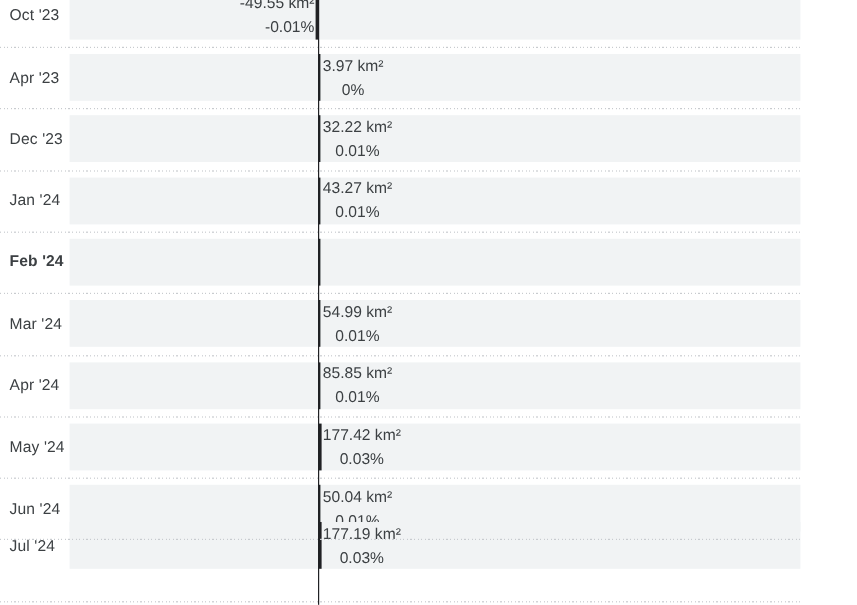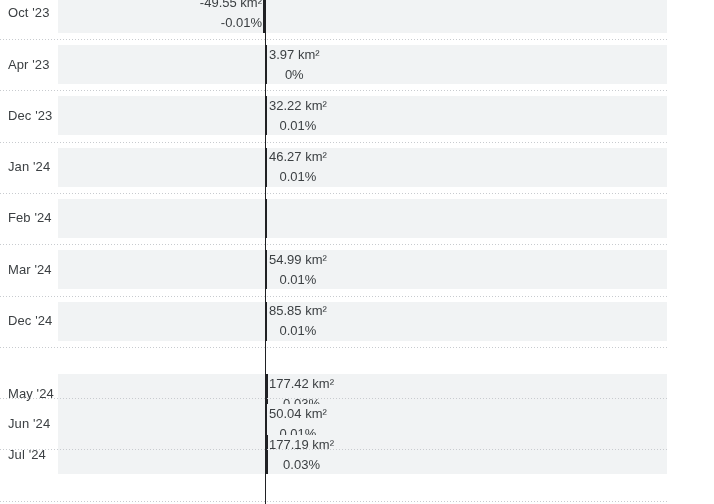--- a/index.html
+++ b/index.html
@@ -133,48 +133,48 @@
         <div class="row-values pos">
           <span class="val-area">32.22 km²</span>
           <span class="val-pct">0.01%</span>
         </div>
       </div>
       <div class="row" style="top: 147.6px; height: 39px;">
         <div class="row-band"></div>
         <div class="row-label">Jan '24</div>
         <div class="bar" style="top: 0px; height: 39px; width: 2px; left: 265px;"></div>
         <div class="row-values pos">
-          <span class="val-area">46.27 km²</span>
-          <span class="val-pct">0.01%</span>
-        </div>
-      </div>
-      <div class="row" style="top: 198.9px; height: 39px;">
+          <span class="val-area">43.27 km²</span>
+          <span class="val-pct">0.01%</span>
+        </div>
+      </div>
+      <div class="row" style="top: 198.9px; height: 39px; font-weight: bold;">
         <div class="row-band"></div>
         <div class="row-label">Feb '24</div>
         <div class="bar" style="top: 0px; height: 39px; width: 2.34515px; left: 265px;"></div>
       </div>
       <div class="row" style="top: 250.2px; height: 39px; padding-left: 10px;">
         <div class="row-band"></div>
         <div class="row-label">Mar '24</div>
         <div class="bar" style="top: 0px; height: 39px; width: 2px; left: 265px;"></div>
         <div class="row-values pos">
           <span class="val-area">54.99 km²</span>
           <span class="val-pct">0.01%</span>
         </div>
       </div>
       <div class="row" style="top: 301.5px; height: 39px;">
         <div class="row-band"></div>
-        <div class="row-label">Dec '24</div>
+        <div class="row-label">Apr '24</div>
         <div class="bar" style="top: 0px; height: 39px; width: 2px; left: 265px;"></div>
         <div class="row-values pos">
           <span class="val-area">85.85 km²</span>
           <span class="val-pct">0.01%</span>
         </div>
       </div>
-      <div class="row" style="top: 374px; height: 39px;">
+      <div class="row" style="top: 353px; height: 39px;">
         <div class="row-band"></div>
         <div class="row-label">May '24</div>
         <div class="bar" style="top: 0px; height: 39px; width: 3.41887px; left: 265px;"></div>
         <div class="row-values pos">
           <span class="val-area">177.42 km²</span>
           <span class="val-pct">0.03%</span>
         </div>
       </div>
       <div class="row" style="top: 404.1px; height: 39px;">
         <div class="row-band"></div>

